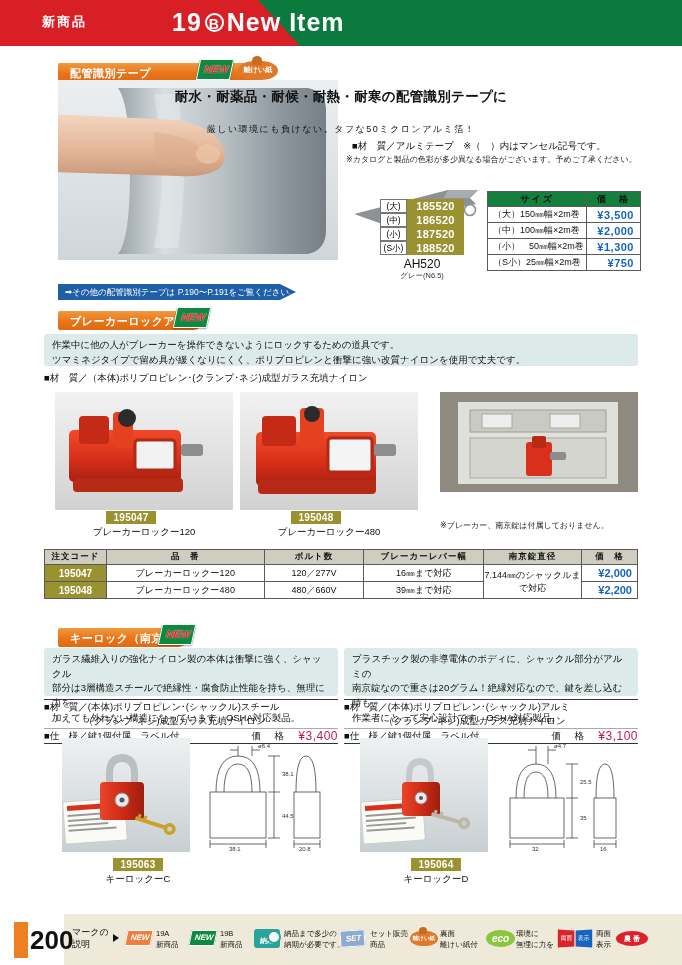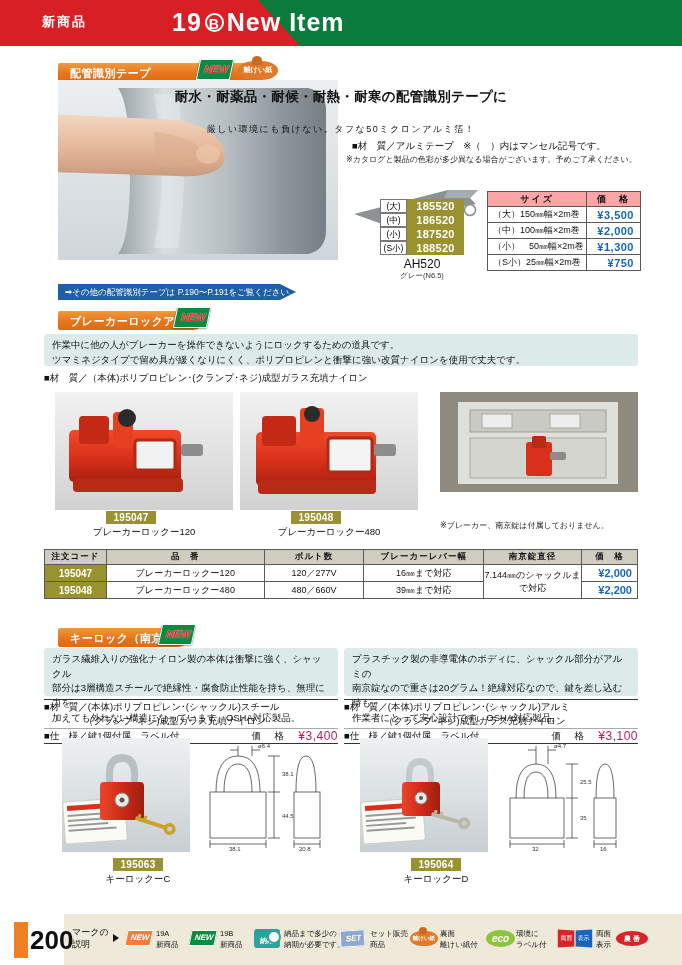--- a/index.html
+++ b/index.html
@@ -112,21 +112,21 @@
     position:absolute; text-align:center; font-size:9.5px; color:#111;
   }
 
   
   table { border-collapse:collapse; position:absolute; }
   table td, table th { border:1px solid #5a5a5a; font-size:9px; color:#111; }
 
   
   .tbl-size { left:487px; top:191px; width:154px; }
   .tbl-size th {
-    background:#fca5a5; font-size:9px; font-weight:bold;
+    background:#15803d; font-size:9px; font-weight:bold;
     height:15px; letter-spacing:2px;
   }
   .tbl-size td { height:16px; text-align:center; }
   .tbl-size td.price {
     color:#1565c0; font-weight:bold; font-size:11px; text-align:right;
     padding-right:6px; letter-spacing:.5px;
   }
   .tbl-size td.sz { font-size:9px; padding-left:5px; text-align:left; }
 
   
@@ -726,21 +726,21 @@
       <div>離けい紙付</div>
     </div>
   </div>
 
   <div class="leg" style="left:486px;">
     <div class="mini-eco">
       <span>eco</span>
     </div>
     <div class="lt">
       <div>環境に</div>
-      <div>ラベル付</div>
+      <div>無理に力を</div>
     </div>
   </div>
 
   <div class="leg" style="left:558px;">
     <div class="mini-ryomen">
       <div class="l">両面</div>
       <div class="r">表示</div>
     </div>
     <div class="lt" style="left:38px;">
       <div>両面</div>

